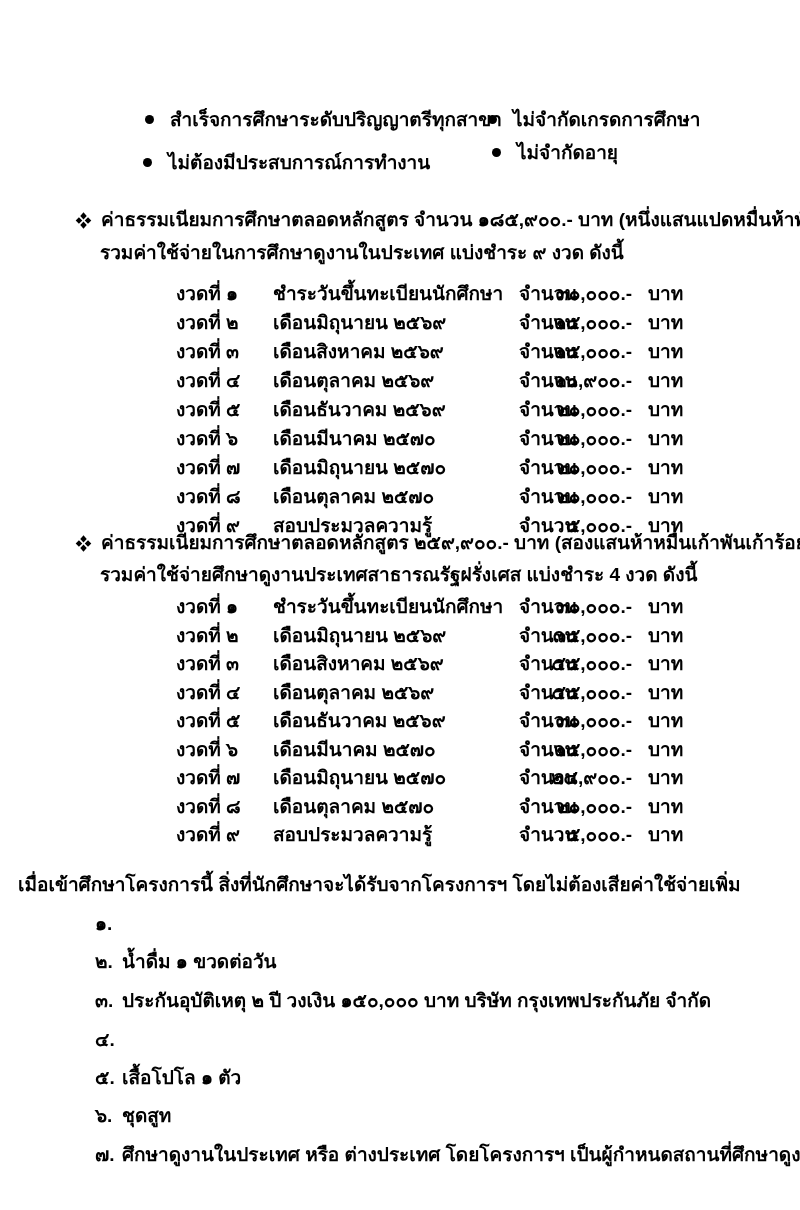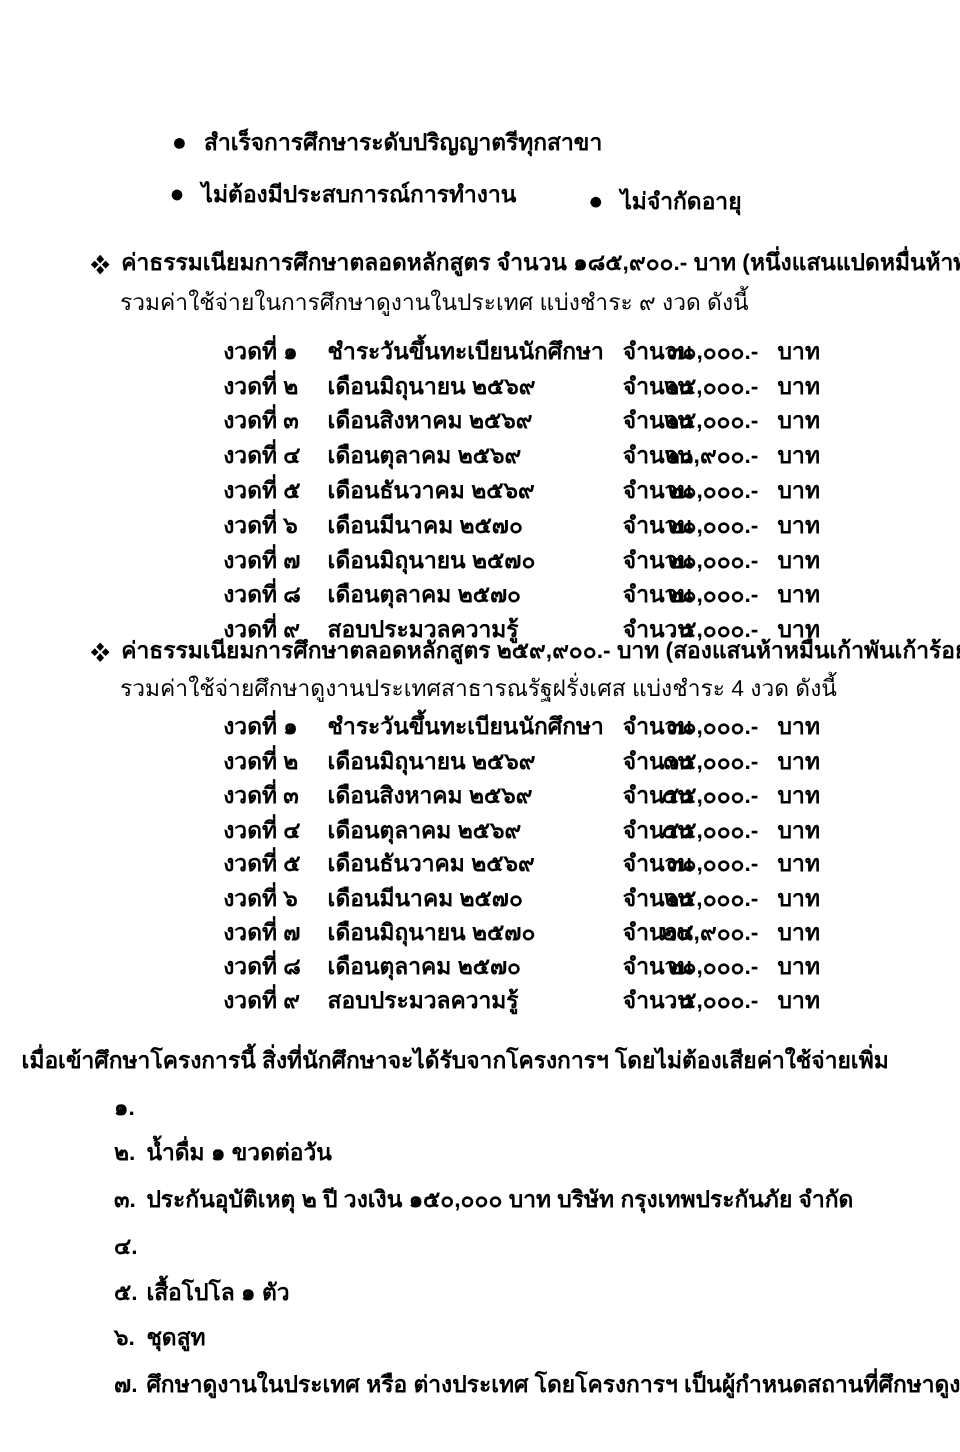--- a/index.html
+++ b/index.html
@@ -9,48 +9,52 @@
     color:#000; font-size:19px; font-weight:600; line-height:1.25;
     overflow:hidden;
   }
   .abs{position:absolute; white-space:nowrap;}
   .qual-heading{left:25px; top:72px; font-weight:700; font-size:20px;}
   .qual-item{position:absolute; display:flex; align-items:center; gap:16px; white-space:nowrap;}
   .dot{width:9px;height:9px;border-radius:50%;background:#000;flex:0 0 auto;}
   .q1{left:145px; top:108px;}
   .q2{left:488px; top:108px;}
   .q3{left:143px; top:151px;}
-  .q4{left:492px; top:157px;}
+  .q4{left:492px; top:141px;}
   .fee-head{position:absolute; left:75px; display:flex; gap:9px; align-items:flex-start; white-space:nowrap;}
   .fee-head .txt{font-weight:700; font-size:19px;}
   .sec0-head{top:208px;} .sec1-head{top:531px;}
-  .fee-sub{left:100px; font-weight:400;text-align:right;}
+  .fee-sub{left:100px; font-weight:700;text-align:right;}
   .sec0-sub{top:241px;} .sec1-sub{top:563px;}
   .diamond-icon{width:17px;height:17px;margin-top:4px;flex:0 0 auto;}
   .inst-row{position:absolute; left:0; top:0; width:100%; height:26px;}
-  .inst-label{position:absolute; left:186px; white-space:nowrap;}
+  .inst-label{position:absolute; left:176px; white-space:nowrap;}
   .inst-desc{position:absolute; left:273px; white-space:nowrap;}
   .inst-word{position:absolute; left:477px; white-space:nowrap;padding-left:42px;}
   .inst-amount{position:absolute; left:540px; width:92px; text-align:right; white-space:nowrap;}
   .inst-unit{position:absolute; left:616px; white-space:nowrap;margin-left:32px;}
   .ben-heading{left:18px; top:873px; font-weight:700;}
   .ben-row{position:absolute; left:0; top:0; width:100%; height:28px;}
   .ben-no{position:absolute; left:95px; white-space:nowrap;}
   .ben-text{position:absolute; left:122px; white-space:nowrap;}
 </style>
 </head>
 <body>
 
 <div class="page" id="page">
 
 
   <div class="qual-item q1">
     <span class="dot"></span>
     <span>สำเร็จการศึกษาระดับปริญญาตรีทุกสาขา</span>
   </div>
+  <div class="qual-item q2">
+    <span class="dot"></span>
+    <span>ไม่จำกัดเกรดการศึกษา</span>
+  </div>
   <div class="qual-item q3">
     <span class="dot"></span>
     <span>ไม่ต้องมีประสบการณ์การทำงาน</span>
   </div>
   <div class="qual-item q4">
     <span class="dot"></span>
     <span>ไม่จำกัดอายุ</span>
   </div>
 
   <div class="fee-head sec0-head">

